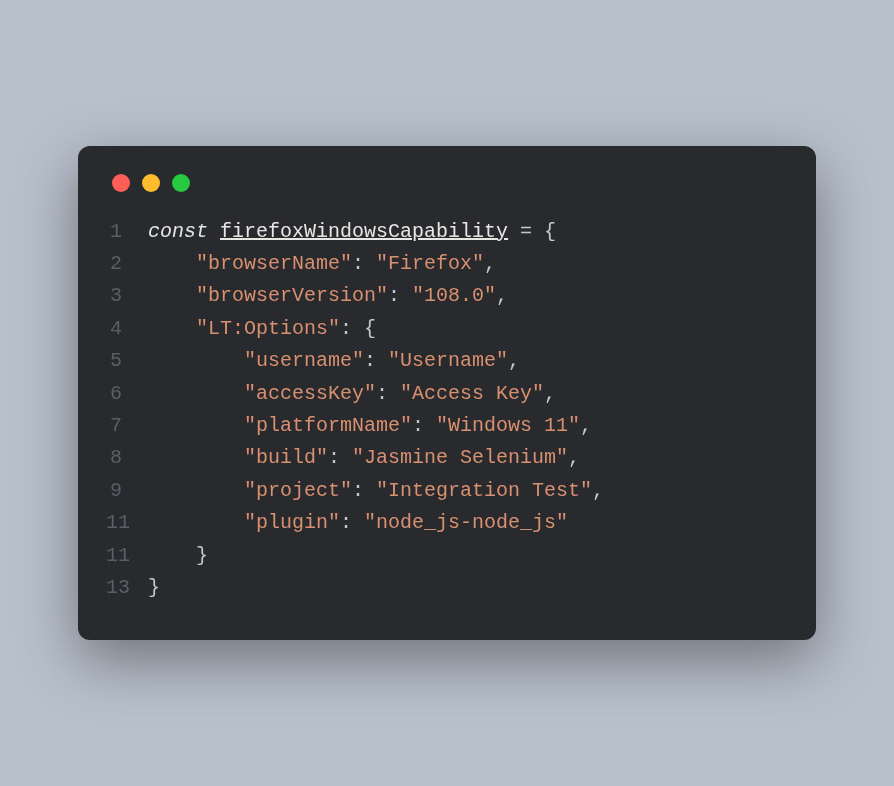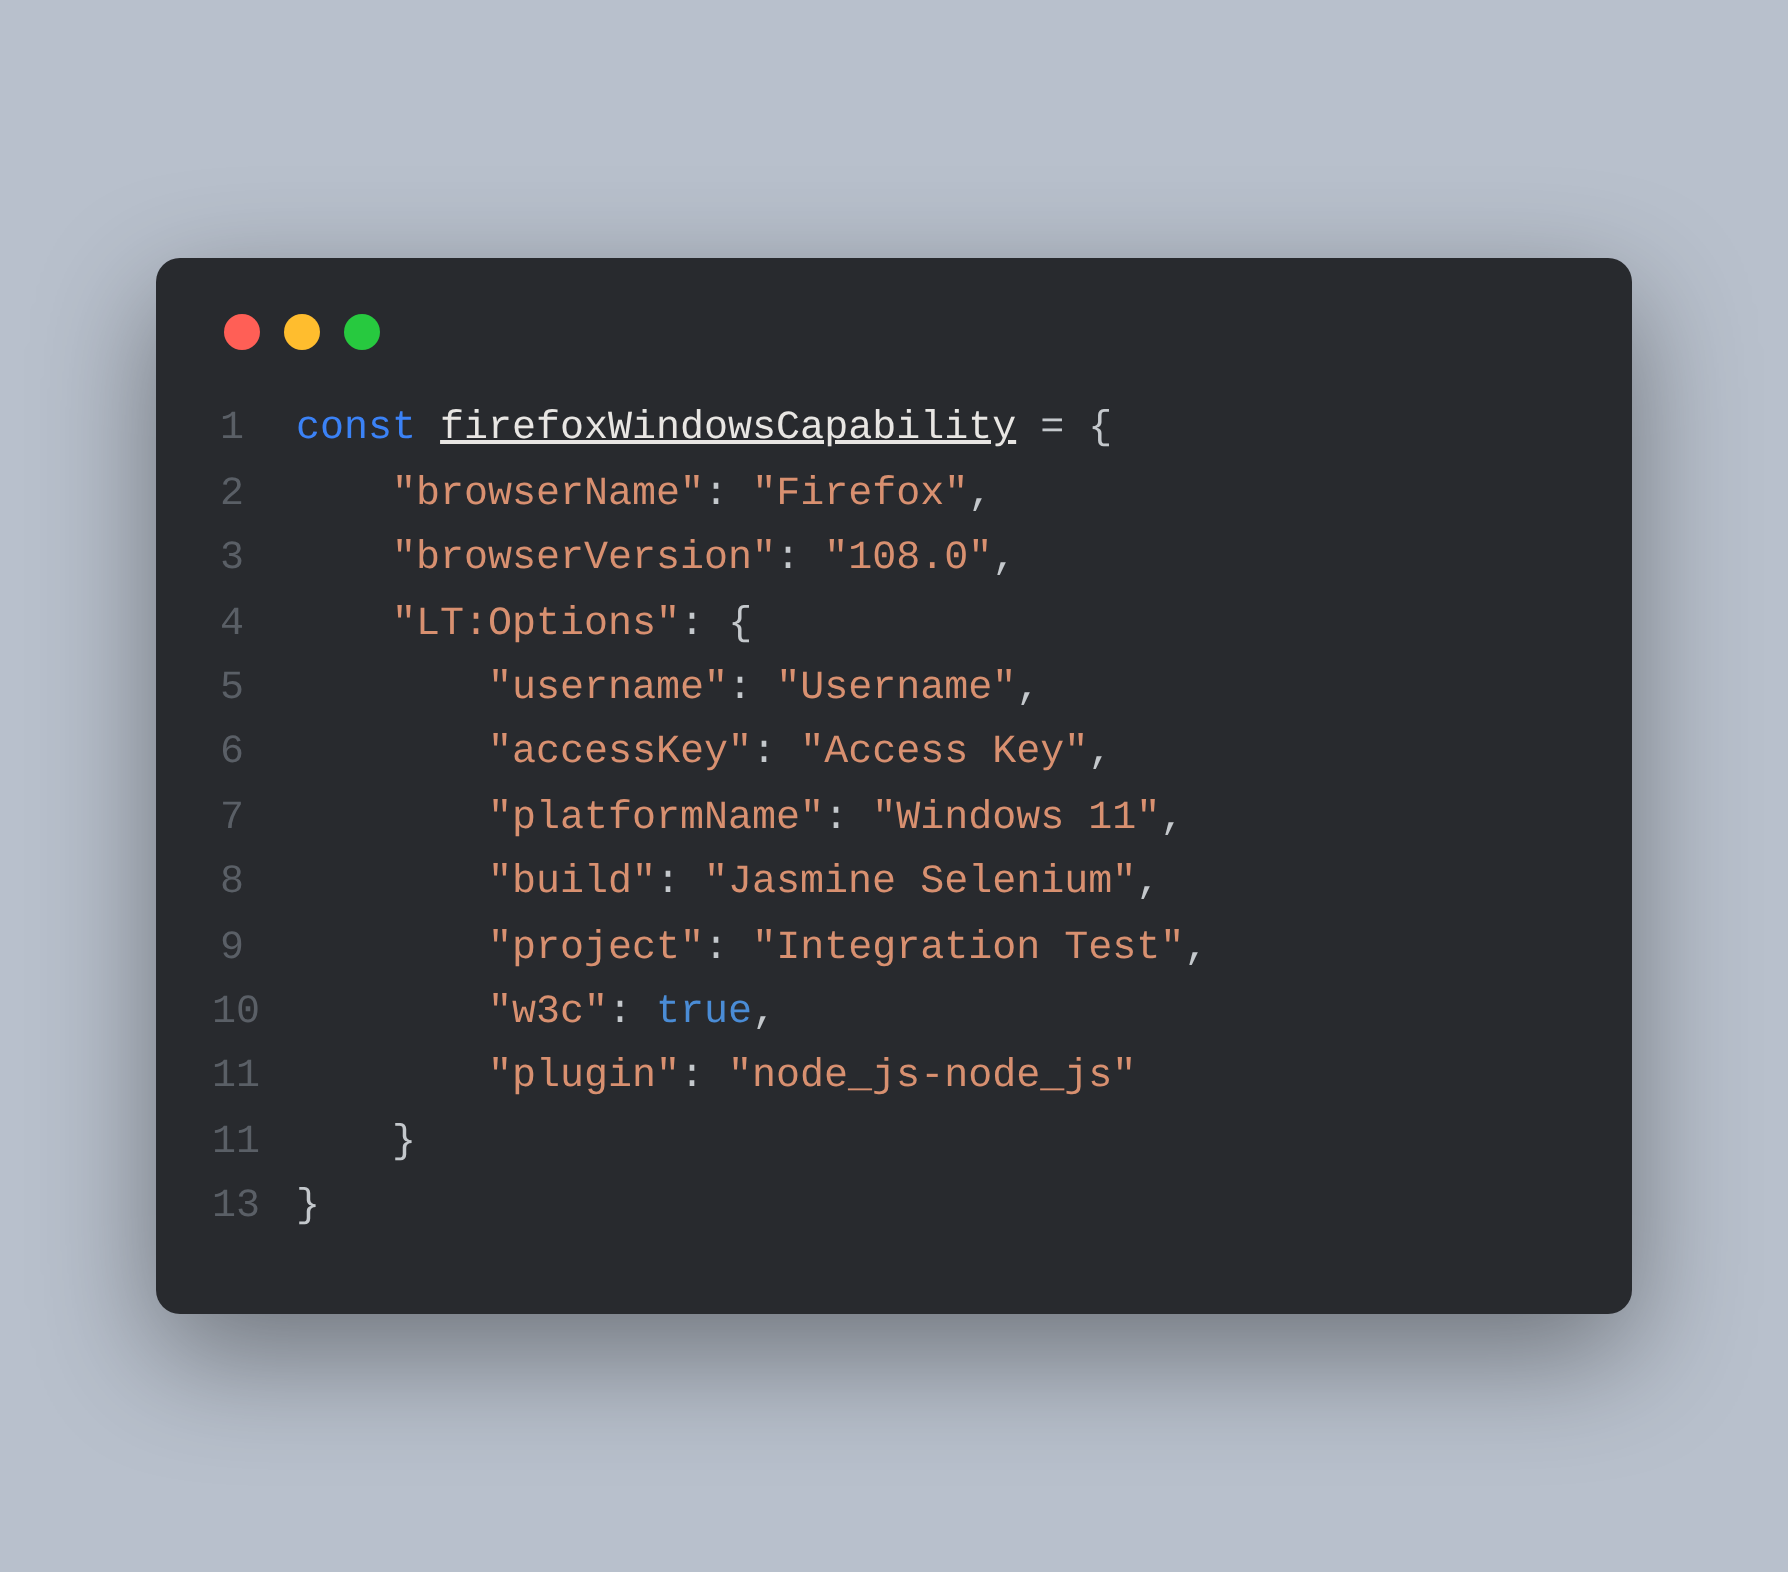--- a/index.html
+++ b/index.html
@@ -42,21 +42,21 @@
       width: 42px;
       text-align: right;
       color: #5a5f66;
       padding-right: 26px;
       user-select: none;
       flex-shrink: 0;
     }
     .code-content {
       color: #c5c8c6;
     }
-    .tk-keyword { color: #3b82f6; }
+    .tk-keyword { color: #e5e5e5; font-style: italic; }
     .tk-ident { color: #e8e6e3; text-decoration: underline; }
     .tk-punc { color: #c4c8cc; }
     .tk-string { color: #d89070; }
     .tk-bool { color: #4a8cd6; }
   </style>
 </head>
 <body>
 
 <div class="window">
   <div class="titlebar">
@@ -105,24 +105,20 @@
     <div class="code-line">
       <span class="gutter">8</span>
       <span class="code-content"><span>        </span><span class="tk-string">"build"</span><span class="tk-punc">: </span><span class="tk-string">"Jasmine Selenium"</span><span class="tk-punc">,</span></span>
     </div>
 
     <div class="code-line">
       <span class="gutter">9</span>
       <span class="code-content"><span>        </span><span class="tk-string">"project"</span><span class="tk-punc">: </span><span class="tk-string">"Integration Test"</span><span class="tk-punc">,</span></span>
     </div>
 
-    <div class="code-line">
-      <span class="gutter">10</span>
-      <span class="code-content"><span>        </span><span class="tk-string">"w3c"</span><span class="tk-punc">: </span><span class="tk-bool">true</span><span class="tk-punc">,</span></span>
-    </div>
 
     <div class="code-line">
       <span class="gutter">11</span>
       <span class="code-content"><span>        </span><span class="tk-string">"plugin"</span><span class="tk-punc">: </span><span class="tk-string">"node_js-node_js"</span></span>
     </div>
 
     <div class="code-line">
       <span class="gutter">11</span>
       <span class="code-content"><span>    </span><span class="tk-punc">}</span></span>
     </div>

